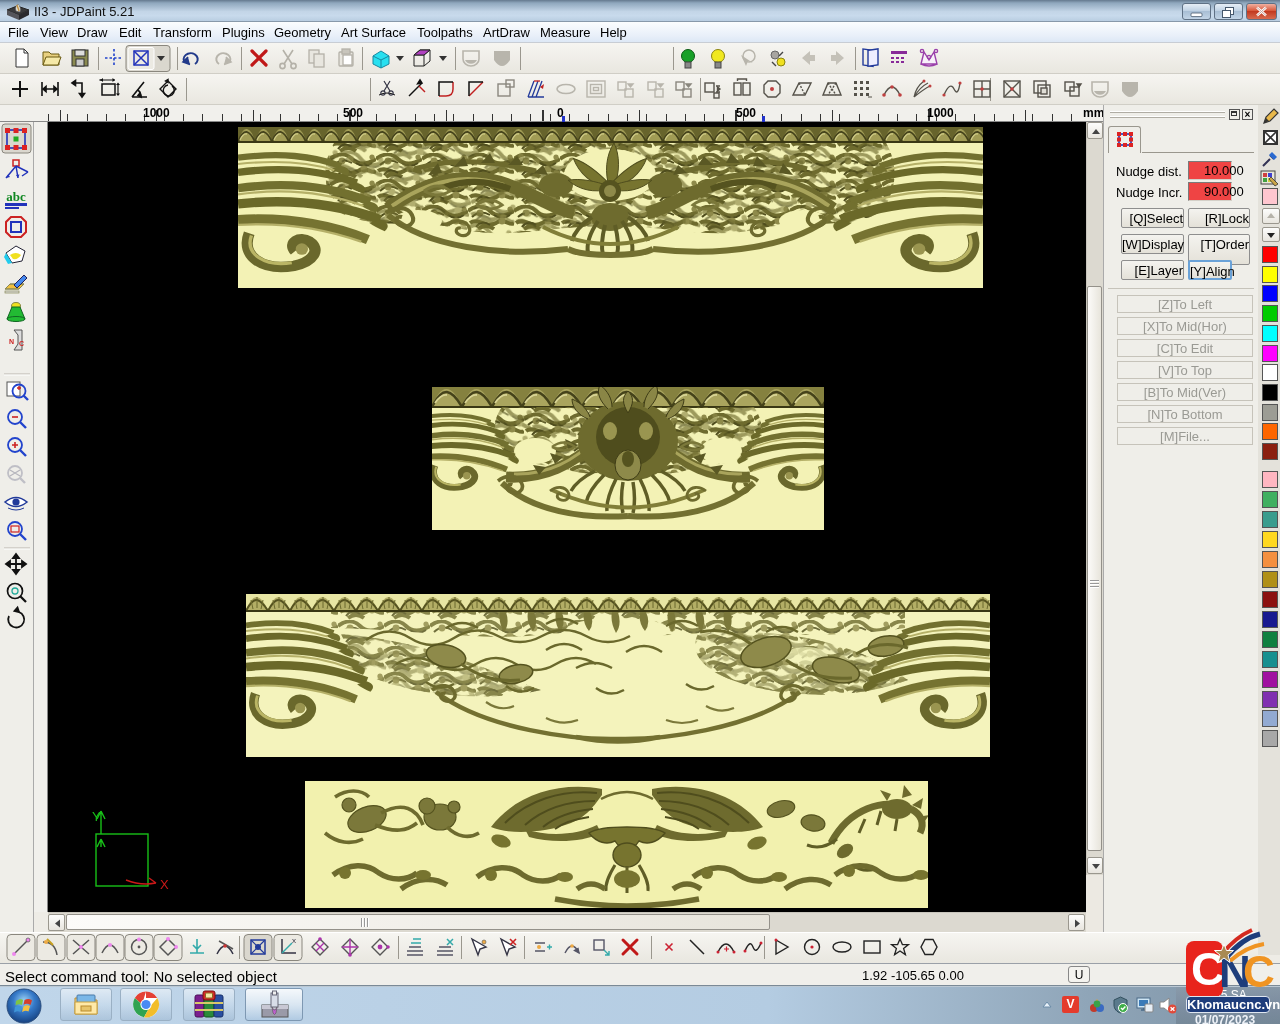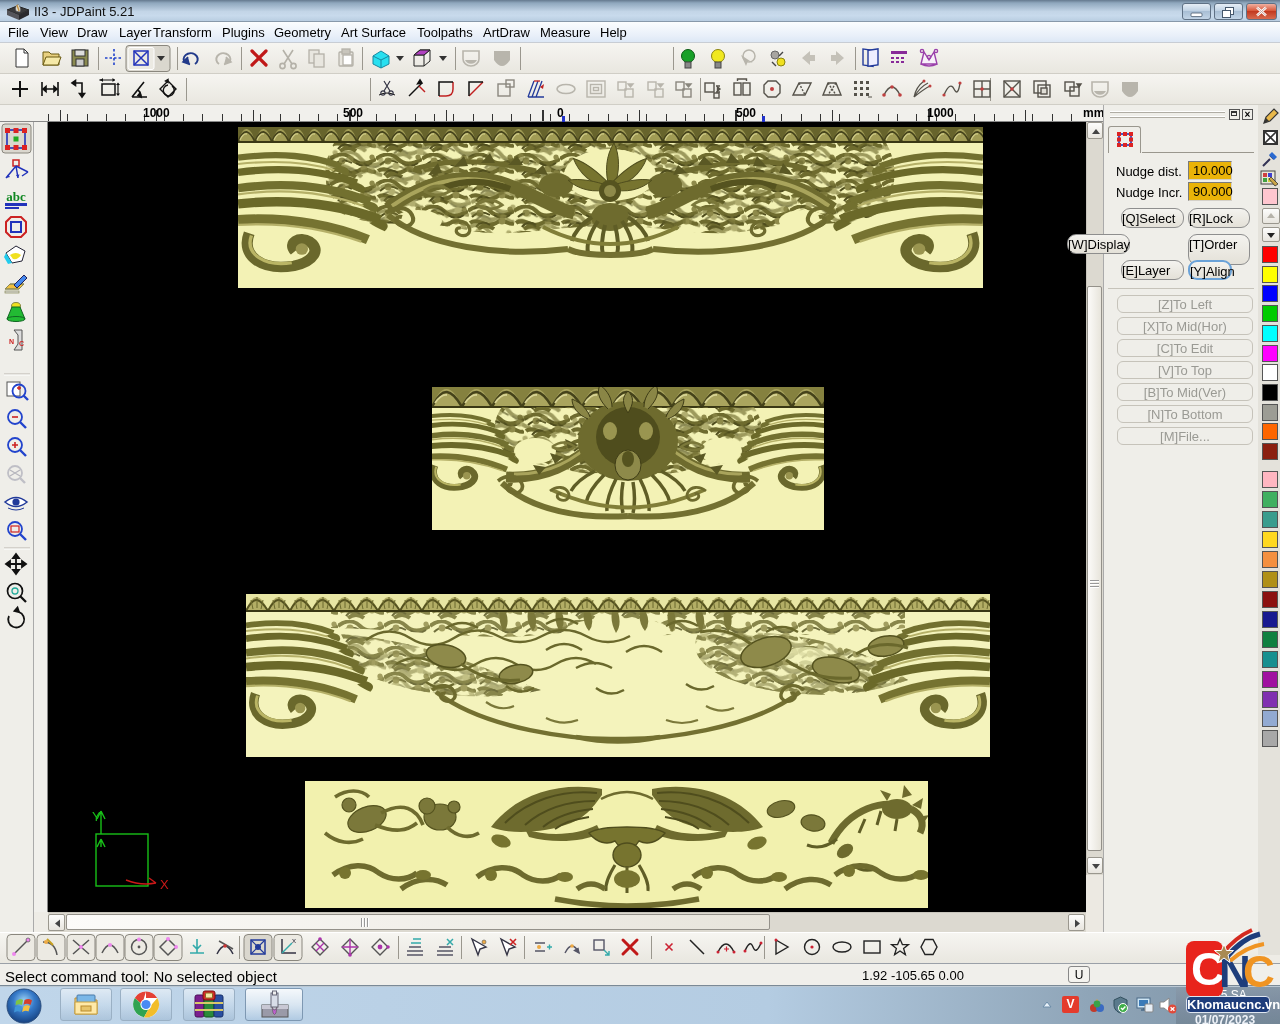--- a/index.html
+++ b/index.html
@@ -20,23 +20,23 @@
 #vscroll{left:1086px;top:122px;width:17px;height:753px;background:#ece9e2}
 #vscorner{left:1086px;top:875px;width:17px;height:57px;background:#ece9e2}
 #hscroll{left:48px;top:912px;width:1038px;height:20px;background:#ece9e2}
 #rpanel{left:1103px;top:105px;width:155px;height:850px;background:#efeee9;border-left:1px solid #aaa}
 #ccol{left:1258px;top:105px;width:22px;height:850px;background:#e4e2db}
 #tb3{left:0;top:932px;width:1258px;height:31px;background:linear-gradient(#f6f5f1,#e9e7e0);border-top:1px solid #fff}
 #statusbar{left:0;top:963px;width:1280px;height:22px;background:#f0efeb;border-top:1px solid #9aa0a8}
 #taskbar{left:0;top:985px;width:1280px;height:39px;background:linear-gradient(90deg,#c0d6ea 0%,#b4cce2 60%,#8fa5b8 85%,#7e93a5 100%)}
 #taskbar::before{content:"";position:absolute;left:0;top:0;width:1280px;height:2px;background:linear-gradient(#5a6a78,#dce8f2)}
 .tbtn{top:988px;height:33px;width:52px;border:1px solid #9ab0c4;border-radius:3px;background:linear-gradient(rgba(255,255,255,.5),rgba(255,255,255,.12) 50%,rgba(120,150,180,.25))}
-.tfield{position:absolute;background:#eab308;border:1px solid #7a7a7a;border-right-color:#d4d0c8;border-bottom-color:#d4d0c8;font-size:13px;color:#000;padding-left:4px}
-.pbtn{position:absolute;background:linear-gradient(#f4f3ef,#e4e1d8);border:1px solid #8e8e8e;border-radius:9px;font-size:13px;color:#000;text-align:left}
-.flatbtn{position:absolute;left:1117px;width:136px;height:18px;border:1px solid #c6c3ba;border-radius:6px;background:#efeee9;font-size:13px;color:#9a9a94;text-align:center;line-height:17px}
+.tfield{position:absolute;background:#ef4444;border:1px solid #7a7a7a;border-right-color:#d4d0c8;border-bottom-color:#d4d0c8;font-size:13px;color:#000;padding-left:15px}
+.pbtn{position:absolute;background:linear-gradient(#f4f3ef,#e4e1d8);border:1px solid #8e8e8e;border-radius:2px;font-size:13px;color:#000;text-align:right}
+.flatbtn{position:absolute;left:1117px;width:136px;height:18px;border:1px solid #c6c3ba;border-radius:0;background:#efeee9;font-size:13px;color:#9a9a94;text-align:center;line-height:17px}
 .sw{position:absolute;left:1262px;width:16px;height:17px;border:1px solid #555}
 .sbtn{background:linear-gradient(#fdfdfc,#e8e5de);border:1px solid #9a978e;border-radius:2px}
 .sthumb{background:linear-gradient(90deg,#fcfbf9,#e7e4db);border:1px solid #94918a;border-radius:2px}
 </style></head><body>
 
 <div id="titlebar" class="a"></div>
 <div id="title-text" class="a">II3 - JDPaint 5.21</div>
 <svg class="a" style="left:5px;top:2px" width="26" height="19" viewBox="0 0 26 19">
  <path d="M2 8 L12 4 L24 8 L14 13 Z" fill="#3a3a3c" stroke="#222"></path>
  <path d="M2 8 L2 13 L14 18 L14 13 Z" fill="#55555a"></path>
@@ -55,21 +55,21 @@
     </svg></div>
 <div class="a capbtn" id="btn-close" style="left:1246px;width:31px"><svg width="29" height="15">
       <path d="M10 3.5 L19 11.5 M19 3.5 L10 11.5" stroke="#fff" stroke-width="2.4"></path>
       <path d="M10 3.5 L19 11.5 M19 3.5 L10 11.5" stroke="#7a1a0a" stroke-width="1" opacity=".4"></path>
     </svg></div>
 
 <div id="menubar" class="a"></div>
 <div class="a menu" style="left:8px">File</div>
 <div class="a menu" style="left:40px">View</div>
 <div class="a menu" style="left:77px">Draw</div>
-<div class="a menu" style="left:119px">Layer</div>
+<div class="a menu" style="left:119px">Edit</div>
 <div class="a menu" style="left:153px">Transform</div>
 <div class="a menu" style="left:222px">Plugins</div>
 <div class="a menu" style="left:274px">Geometry</div>
 <div class="a menu" style="left:341px">Art Surface</div>
 <div class="a menu" style="left:417px">Toolpaths</div>
 <div class="a menu" style="left:483px">ArtDraw</div>
 <div class="a menu" style="left:540px">Measure</div>
 <div class="a menu" style="left:600px">Help</div>
 
 <div id="tb1" class="a"></div>
@@ -853,21 +853,21 @@
       <rect x="2" y="6.5" width="4" height="4"></rect>
       <rect x="14" y="6.5" width="4" height="4"></rect>
     </g>
 </svg>
 <div class="a" style="left:1116px;top:164px;font-size:13px">Nudge dist.</div>
 <div class="tfield" style="left:1188px;top:161px;width:44px;height:19px;line-height:17px">10.000</div>
 <div class="a" style="left:1116px;top:185px;font-size:13px">Nudge Incr.</div>
 <div class="tfield" style="left:1188px;top:182px;width:44px;height:19px;line-height:17px">90.000</div>
 <div class="pbtn" style="left:1121px;top:208px;width:63px;height:20px;line-height:19px">[Q]Select</div>
 <div class="pbtn" style="left:1188px;top:208px;width:62px;height:20px;line-height:19px">[R]Lock</div>
-<div class="pbtn" style="left:1067px;top:234px;width:63px;height:20px;line-height:19px">[W]Display</div>
+<div class="pbtn" style="left:1121px;top:234px;width:63px;height:20px;line-height:19px">[W]Display</div>
 <div class="pbtn" style="left:1188px;top:234px;width:62px;height:31px;line-height:19px">[T]Order</div>
 <div class="pbtn" style="left:1121px;top:260px;width:63px;height:20px;line-height:19px">[E]Layer</div>
 <div class="pbtn" style="left:1188px;top:260px;width:44px;height:20px;line-height:19px;border:2px solid #6aa2d8">[Y]Align</div>
 <div class="a" style="left:1108px;top:288px;width:146px;height:1px;border-top:1px solid #c6c3ba"></div>
 <div class="flatbtn" style="top:295px">[Z]To Left</div>
 <div class="flatbtn" style="top:317px">[X]To Mid(Hor)</div>
 <div class="flatbtn" style="top:339px">[C]To Edit</div>
 <div class="flatbtn" style="top:361px">[V]To Top</div>
 <div class="flatbtn" style="top:383px">[B]To Mid(Ver)</div>
 <div class="flatbtn" style="top:405px">[N]To Bottom</div>

